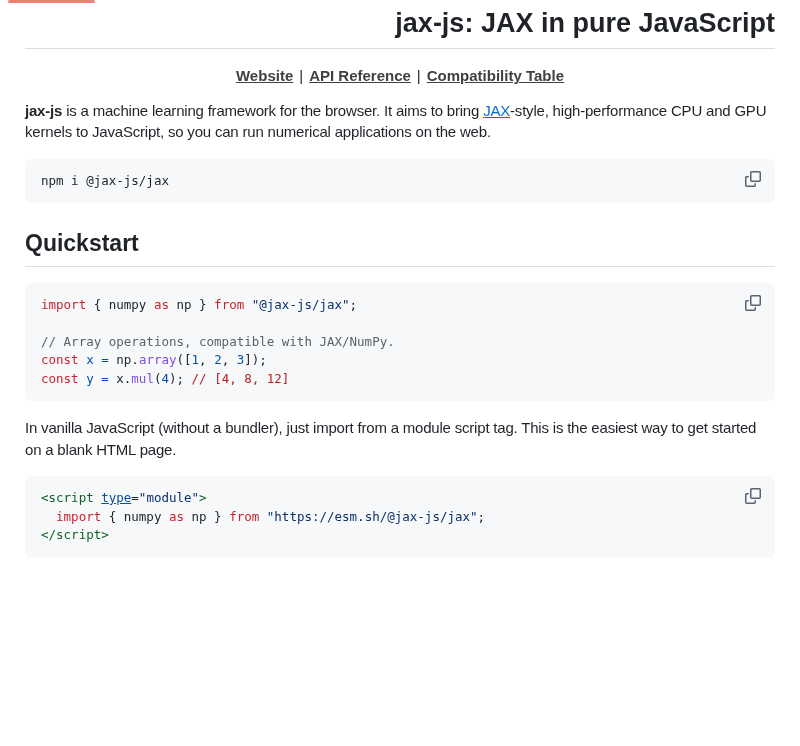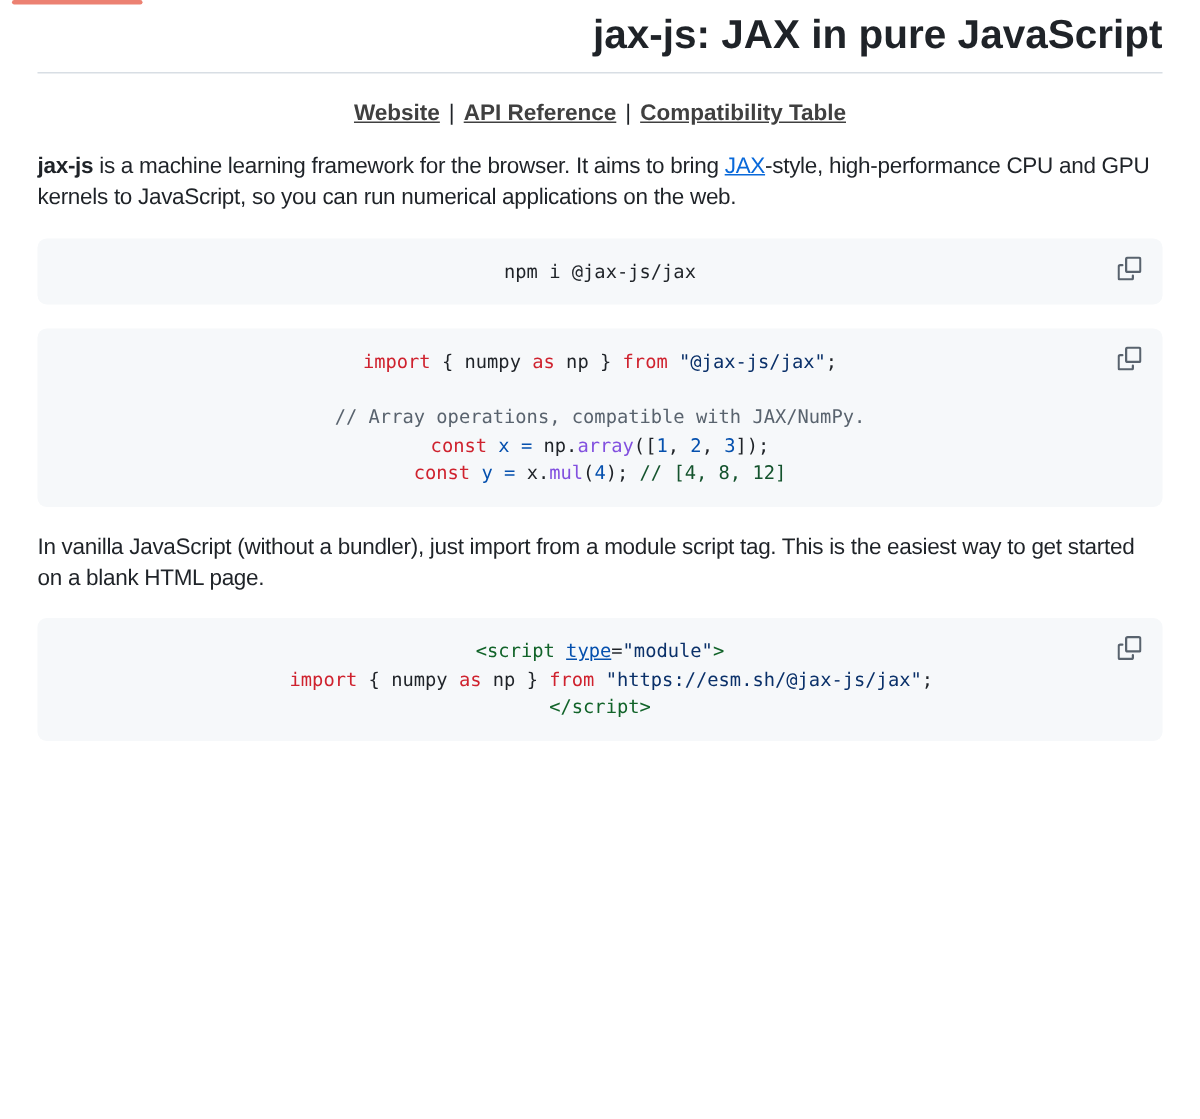--- a/index.html
+++ b/index.html
@@ -47,21 +47,20 @@
     font-size: 15px;
     line-height: 1.42;
     letter-spacing: -0.2px;
     margin: 0 0 16px 0;
   }
   p.body-text b { font-weight: 700; margin-top: 12px; }
   a.inline-link { color: #0969da; text-decoration: underline; cursor: pointer; }
   .code-wrap {
     position: relative;
     margin: 0 0 16px 0;
-    text-align: center;
   }
   pre.code-block {
     background: #f6f8fa;
     border-radius: 6px;
     padding: 13px 16px;
     font-family: "DejaVu Sans Mono", "Liberation Mono", monospace;
     font-size: 12.5px;
     line-height: 1.48;
     color: #1f2328;
     overflow: hidden;
@@ -118,27 +117,28 @@
           <svg width="16" height="16" viewBox="0 0 16 16" fill="currentColor">
             <path d="M0 6.75C0 5.784.784 5 1.75 5h1.5a.75.75 0 0 1 0 1.5h-1.5a.25.25 0 0 0-.25.25v7.5c0 .138.112.25.25.25h7.5a.25.25 0 0 0 .25-.25v-1.5a.75.75 0 0 1 1.5 0v1.5A1.75 1.75 0 0 1 9.25 16h-7.5A1.75 1.75 0 0 1 0 14.25Z"></path>
             <path d="M5 1.75C5 .784 5.784 0 6.75 0h7.5C15.216 0 16 .784 16 1.75v7.5A1.75 1.75 0 0 1 14.25 11h-7.5A1.75 1.75 0 0 1 5 9.25Zm1.75-.25a.25.25 0 0 0-.25.25v7.5c0 .138.112.25.25.25h7.5a.25.25 0 0 0 .25-.25v-7.5a.25.25 0 0 0-.25-.25Z"></path>
           </svg>
         </span>
     </button>
   </div>
 
 
 
+  <h2 class="section-heading">Quickstart</h2>
 
   <div class="code-wrap">
     <pre class="code-block"><code><span style="color: rgb(207, 34, 46);">import</span><span> { numpy </span><span style="color: rgb(207, 34, 46);">as</span><span> np } </span><span style="color: rgb(207, 34, 46);">from</span><span> </span><span style="color: rgb(10, 48, 105);">"@jax-js/jax"</span><span>;</span>
 
 <span style="color: rgb(89, 99, 110);">// Array operations, compatible with JAX/NumPy.</span>
 <span style="color: rgb(207, 34, 46);">const</span><span> </span><span style="color: rgb(5, 80, 174);">x</span><span> </span><span style="color: rgb(5, 80, 174);">=</span><span> np.</span><span style="color: rgb(130, 80, 223);">array</span><span>([</span><span style="color: rgb(5, 80, 174);">1</span><span>, </span><span style="color: rgb(5, 80, 174);">2</span><span>, </span><span style="color: rgb(5, 80, 174);">3</span><span>]);</span>
-<span style="color: rgb(207, 34, 46);">const</span><span> </span><span style="color: rgb(5, 80, 174);">y</span><span> </span><span style="color: rgb(5, 80, 174);">=</span><span> x.</span><span style="color: rgb(130, 80, 223);">mul</span><span>(</span><span style="color: rgb(5, 80, 174);">4</span><span>); </span><span style="color: #14532d;">// [4, 8, 12]</span></code></pre>
+<span style="color: rgb(207, 34, 46);">const</span><span> </span><span style="color: rgb(5, 80, 174);">y</span><span> </span><span style="color: rgb(5, 80, 174);">=</span><span> x.</span><span style="color: rgb(130, 80, 223);">mul</span><span>(</span><span style="color: rgb(5, 80, 174);">4</span><span>); </span><span style="color: #b91c1c;">// [4, 8, 12]</span></code></pre>
     <button class="copy-btn" aria-label="Copy">
       <span>
           <svg width="16" height="16" viewBox="0 0 16 16" fill="currentColor">
             <path d="M0 6.75C0 5.784.784 5 1.75 5h1.5a.75.75 0 0 1 0 1.5h-1.5a.25.25 0 0 0-.25.25v7.5c0 .138.112.25.25.25h7.5a.25.25 0 0 0 .25-.25v-1.5a.75.75 0 0 1 1.5 0v1.5A1.75 1.75 0 0 1 9.25 16h-7.5A1.75 1.75 0 0 1 0 14.25Z"></path>
             <path d="M5 1.75C5 .784 5.784 0 6.75 0h7.5C15.216 0 16 .784 16 1.75v7.5A1.75 1.75 0 0 1 14.25 11h-7.5A1.75 1.75 0 0 1 5 9.25Zm1.75-.25a.25.25 0 0 0-.25.25v7.5c0 .138.112.25.25.25h7.5a.25.25 0 0 0 .25-.25v-7.5a.25.25 0 0 0-.25-.25Z"></path>
           </svg>
         </span>
     </button>
   </div>
 

